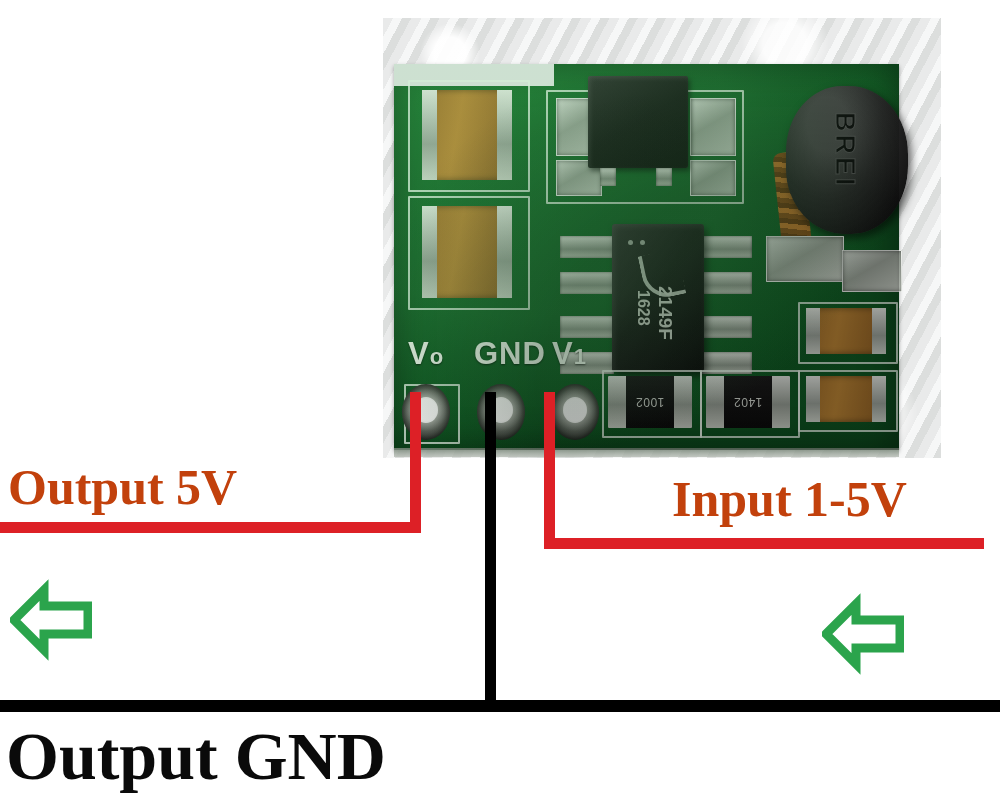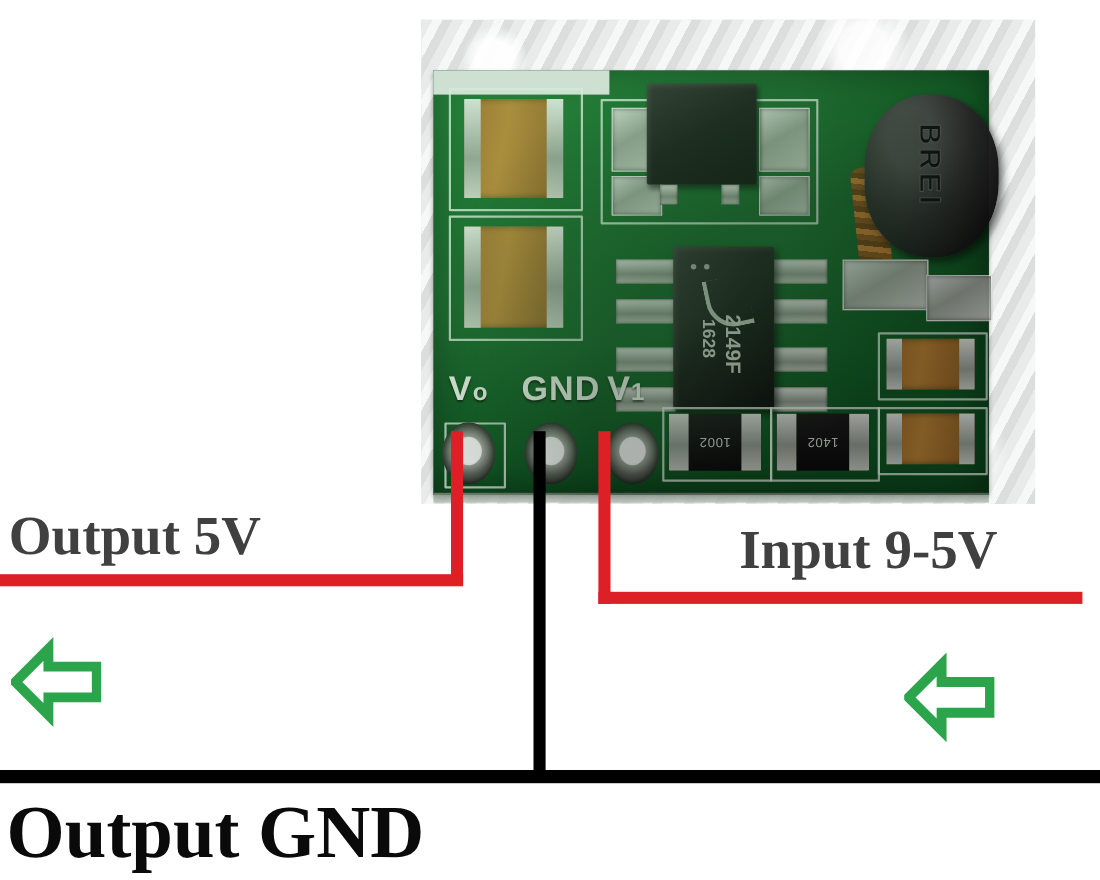--- a/index.html
+++ b/index.html
@@ -242,21 +242,21 @@
   .wire-black{ background: #000000; }
 
   
   .anno {
     position: absolute;
     white-space: nowrap;
     font-family: "Liberation Serif", "DejaVu Serif", serif;
     font-weight: bold;
     line-height: 1;
   }
-  .anno-red   { color: #404040; }
+  .anno-red   { color: #c2410c; }
   .anno-black { color: #0a0a0a; }
 
   
   .arrow { position: absolute; }
 </style>
 </head>
 <body>
 
 <div id="stage">
 
@@ -358,21 +358,21 @@
   <div class="wire wire-red" style="left:0px;   top:522px; width:421px; height:11px;"></div>
 
   <div class="wire wire-black" style="left:485px; top:392px; width:11px; height:315px;"></div>
 
   <div class="wire wire-red" style="left:544px; top:392px; width:11px; height:157px;"></div>
   <div class="wire wire-red" style="left:544px; top:538px; width:440px; height:11px;"></div>
 
   <div class="wire wire-black" style="left:0px; top:700px; width:1000px; height:12px;"></div>
 
   <div class="anno anno-red" style="left:8px;   top:462px; font-size:50px;">Output 5V</div>
-  <div class="anno anno-red" style="left:672px; top:474px; font-size:50px;">Input 9-5V</div>
+  <div class="anno anno-red" style="left:672px; top:474px; font-size:50px;">Input 1-5V</div>
   <div class="anno anno-black" style="left:6px;   top:722px; font-size:68px;">Output GND</div>
 
   <svg class="arrow" style="left:10px; top:578px;" width="82" height="84" viewBox="0 0 82 84">
     <polygon points="4,42 34,12 34,28 78,28 78,56 34,56 34,72" fill="none" stroke="#2ba44c" stroke-width="9" stroke-linejoin="miter"></polygon>
   </svg>
 
   <svg class="arrow" style="left:822px; top:592px;" width="82" height="84" viewBox="0 0 82 84">
     <polygon points="4,42 34,12 34,28 78,28 78,56 34,56 34,72" fill="none" stroke="#2ba44c" stroke-width="9" stroke-linejoin="miter"></polygon>
   </svg>
 

